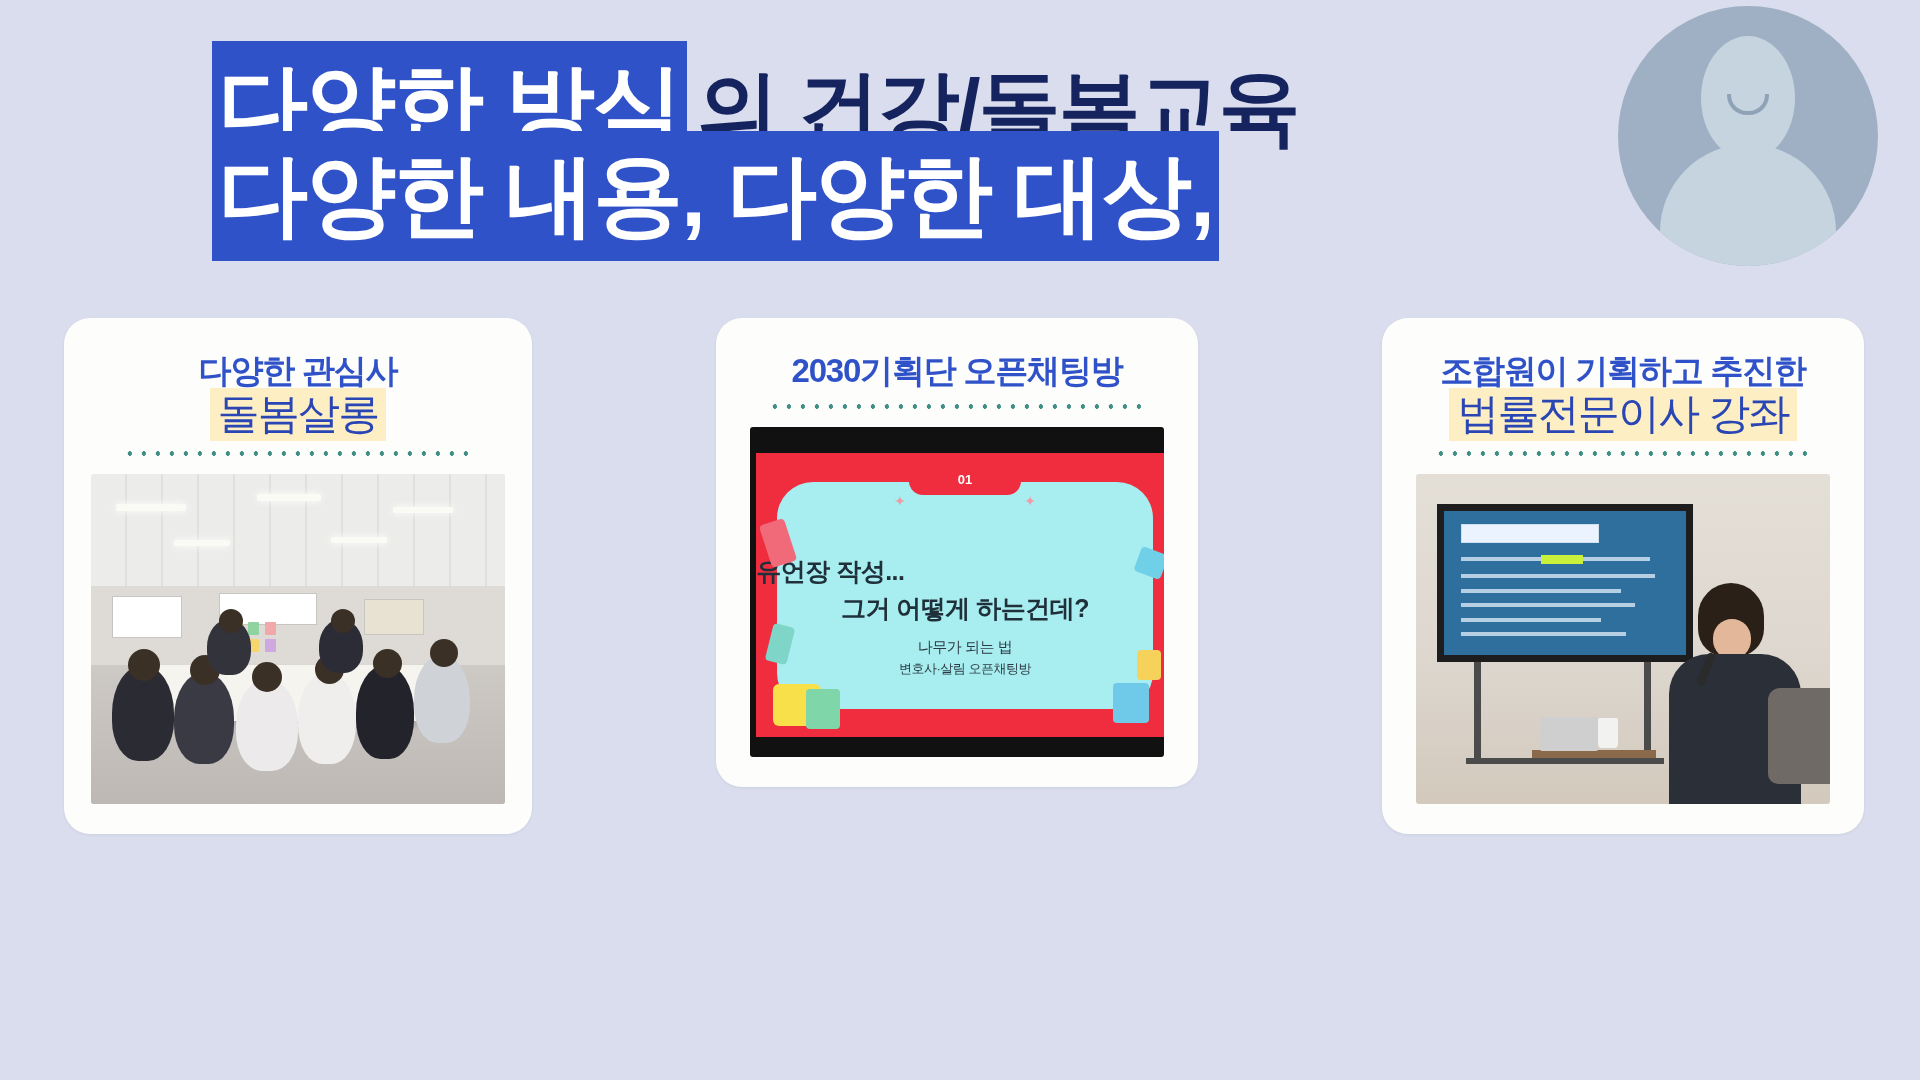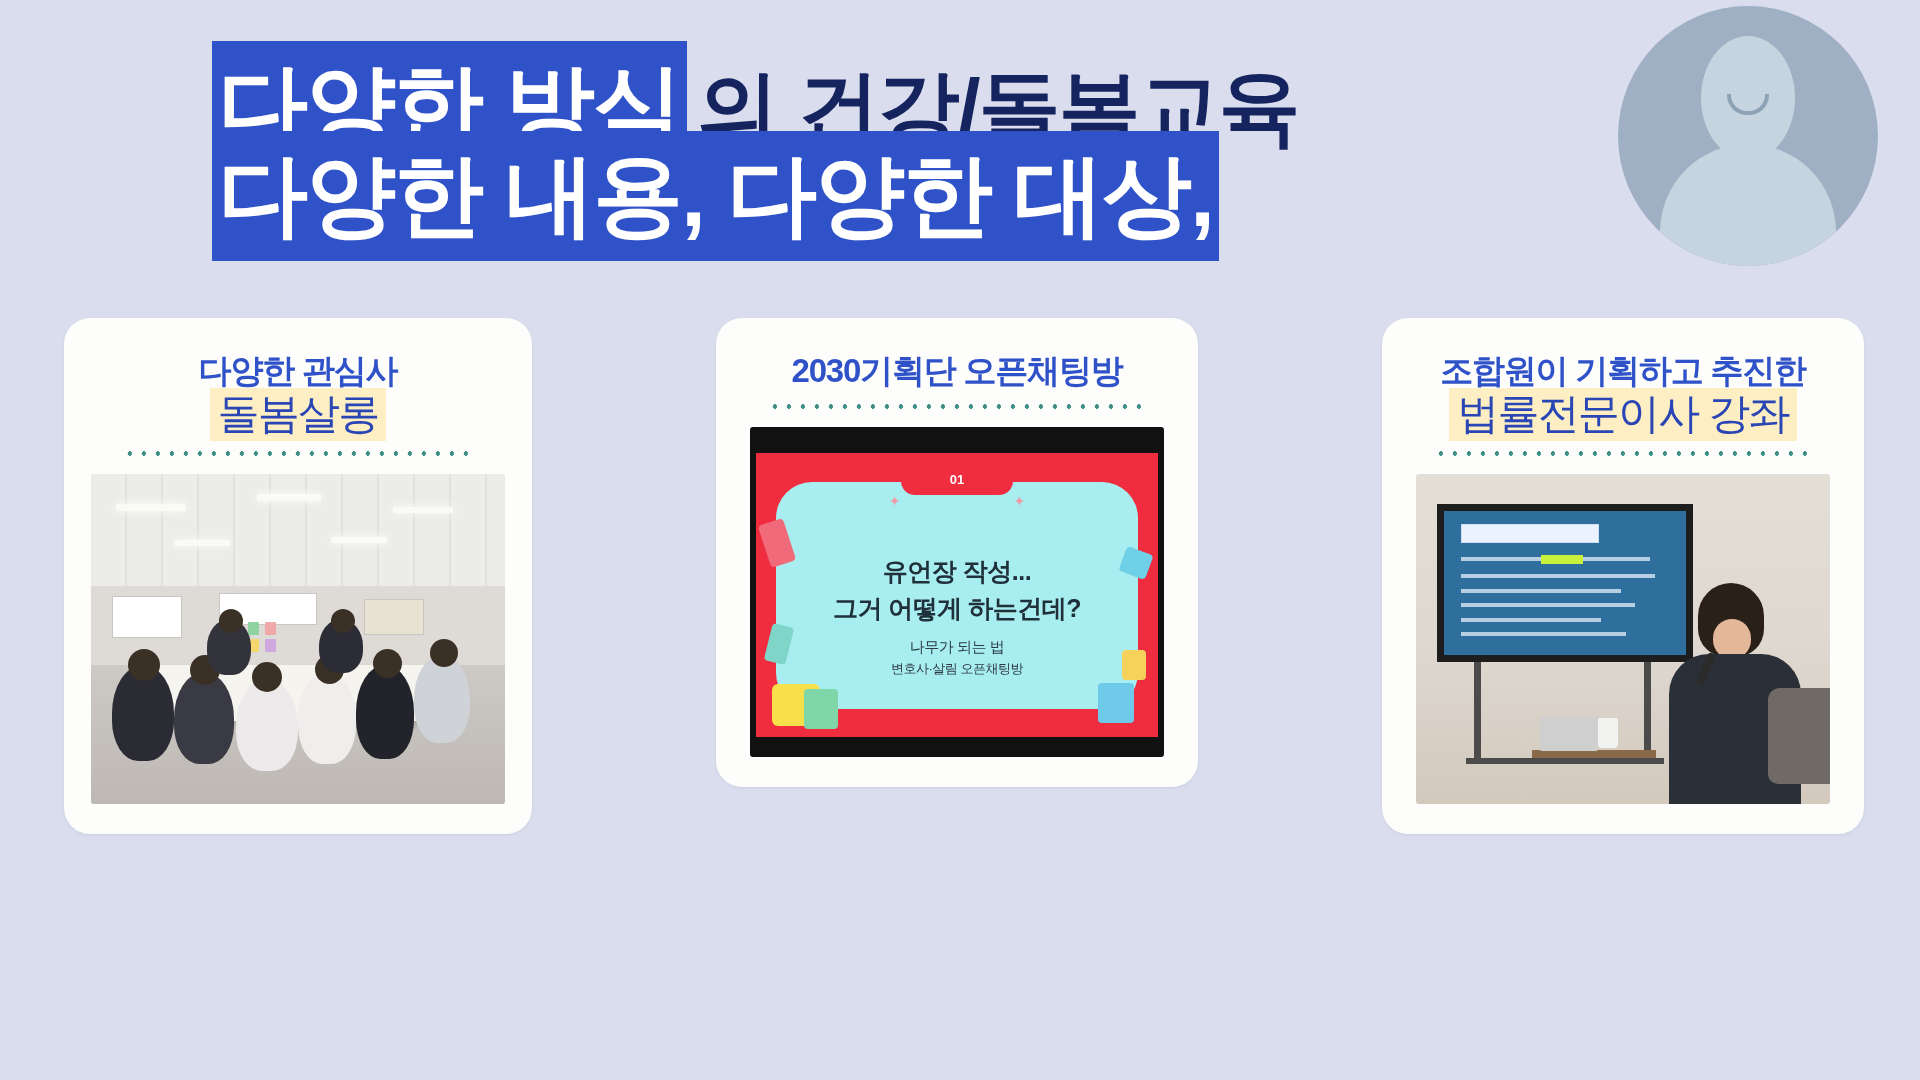--- a/index.html
+++ b/index.html
@@ -129,27 +129,27 @@
   .p1 .note{position:absolute;width:11px;height:13px;border-radius:1px;}
   .p1 .floor{position:absolute;left:0;bottom:0;width:100%;height:42%;
     background:linear-gradient(#cdc9c4,#bdb8b3);}
   .p1 .table{position:absolute;left:16%;top:58%;width:66%;height:17%;
     background:#f6f4ef;border-radius:5px;box-shadow:0 4px 6px rgba(0,0,0,.14);}
   .p1 .person{position:absolute;border-radius:50% 50% 42% 42%;}
   .p1 .head{position:absolute;border-radius:50%;background:#3b3026;}
 
   
   .p2{background:#111;}
-  .p2 .screen{position:absolute;left:1.5%;top:8%;width:97%;height:86%;background:#ef2d3f;}
+  .p2 .screen{position:absolute;left:1.5%;top:8%;width:97%;height:86%;background:#ef2d3f;padding-left:16px;}
   .p2 .inner{position:absolute;left:5%;top:10%;width:90%;height:80%;
     background:#a8eef0;border-radius:36px;}
   .p2 .tab{position:absolute;left:50%;top:4%;transform:translateX(-50%);
     width:112px;height:30px;background:#ef2d3f;border-radius:0 0 14px 14px;
     color:#fff;font-size:13px;font-weight:bold;display:flex;align-items:center;justify-content:center;}
-  .p2 .l1{position:absolute;left:0;right:0;top:36%;text-align:center;
+  .p2 .l1{position:absolute;left:0;right:0;top:36%;text-align:left;
     color:#20303a;font-size:25px;font-weight:600;letter-spacing:-.5px;}
   .p2 .l2{position:absolute;left:0;right:0;top:49%;text-align:center;
     color:#20303a;font-size:25px;font-weight:700;letter-spacing:-.5px;}
   .p2 .l3{position:absolute;left:0;right:0;top:65%;text-align:center;
     color:#2b3a44;font-size:15px;letter-spacing:-.5px;}
   .p2 .l4{position:absolute;left:0;right:0;top:73%;text-align:center;
     color:#2b3a44;font-size:13px;letter-spacing:-.5px;}
   .p2 .deco{position:absolute;border-radius:4px;}
   .p2 .spark{position:absolute;color:#ef9aa5;font-size:14px;}
 

